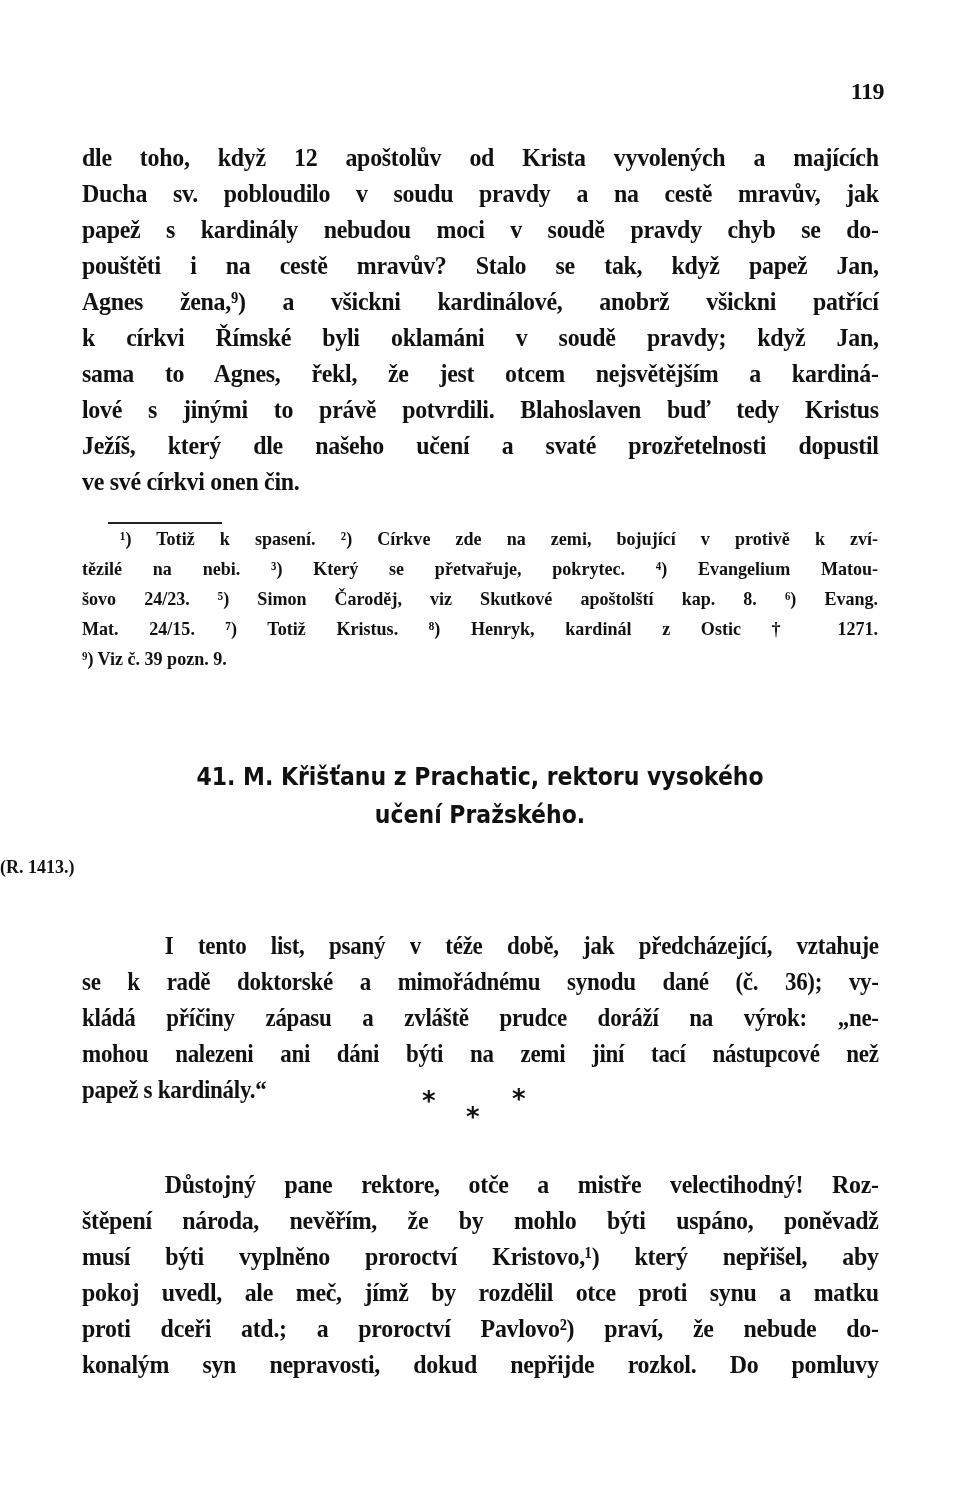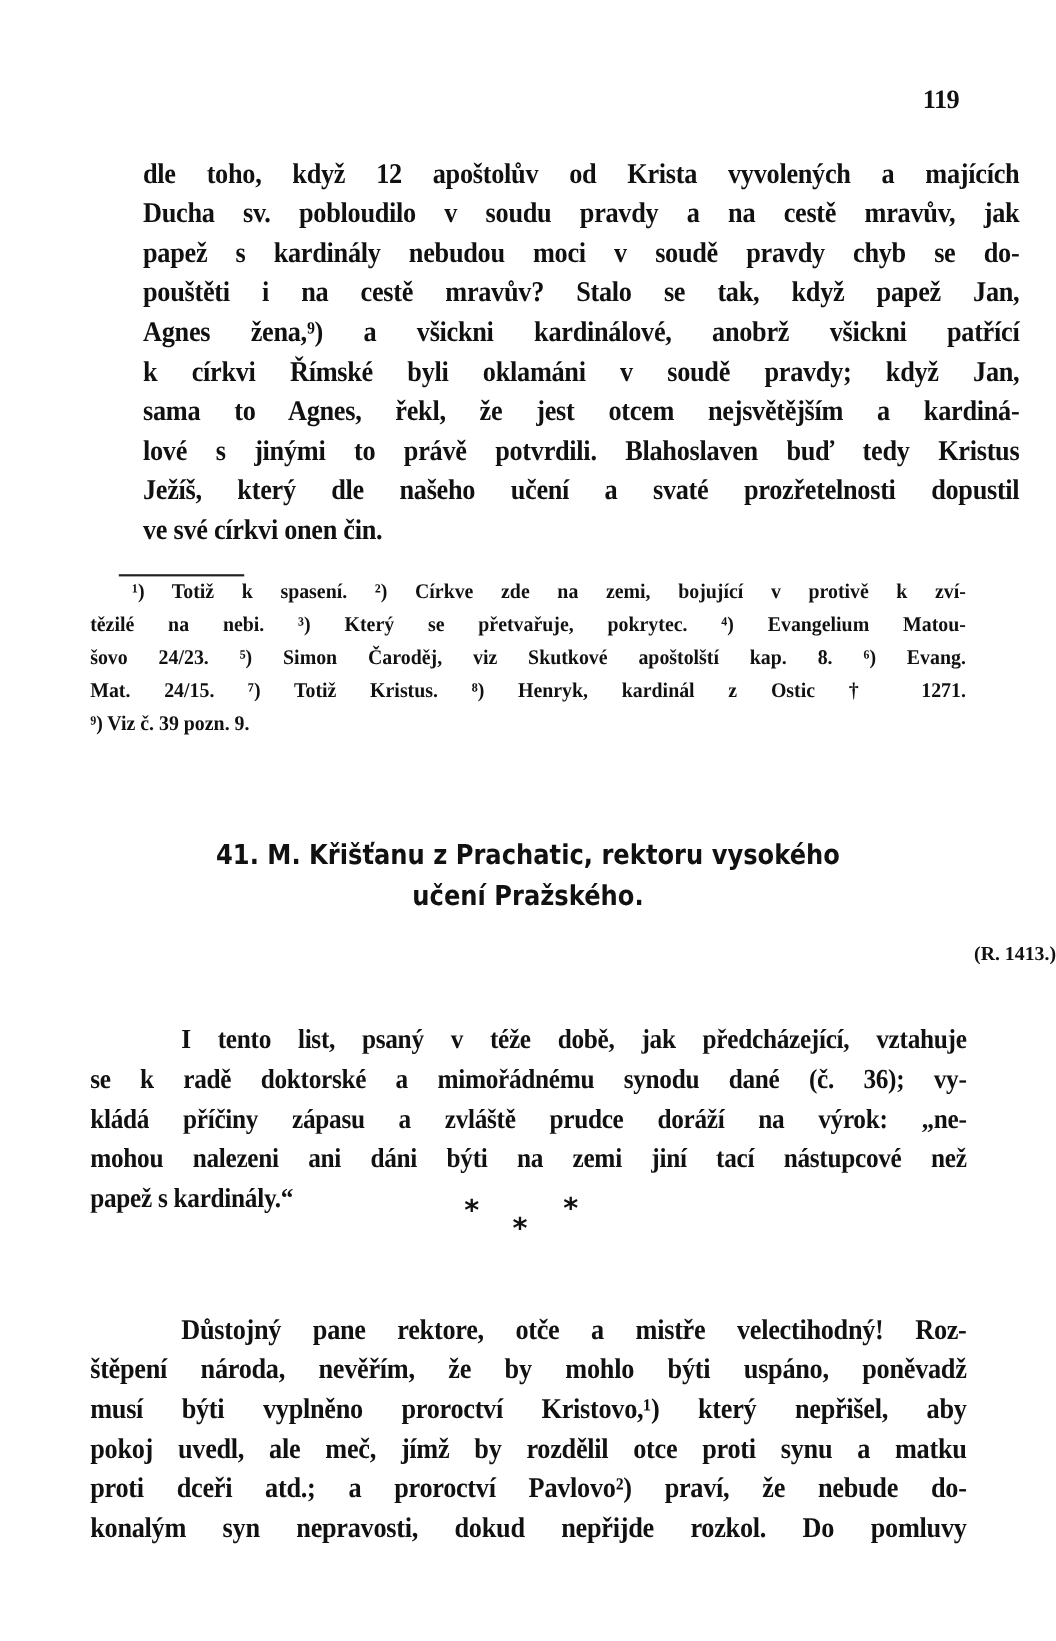--- a/index.html
+++ b/index.html
@@ -11,21 +11,21 @@
       width: 960px;
       height: 1492px;
       position: relative;
       overflow: hidden;
       color: #111111;
       font-family: "DejaVu Serif", "Liberation Serif", serif;
     }
     .page-number {
       position: absolute;
       top: 78px;
-      right: 88px;
+      right: 76px;
       font-size: 24px;
       font-family: "Liberation Serif", serif;
       font-weight: bold;
       letter-spacing: -0.5px;
     }
     .body-block {
       position: absolute;
       left: 82px;
       width: 796px;
     }
@@ -40,21 +40,21 @@
       text-align-last: justify;
       white-space: nowrap;
       letter-spacing: -0.3px;
       transform: scaleX(0.92);
       transform-origin: left center;
       width: 866px;
     }
     .line.last {
       text-align-last: left;
     }
-    .main-top { top: 140px; margin-left: 48px; }
+    .main-top { top: 140px; }
     .rule {
       position: absolute;
       left: 108px;
       top: 522px;
       width: 114px;
       height: 2px;
       background: #222;
     }
     .footnotes {
       position: absolute;
@@ -89,21 +89,21 @@
       transform: scaleX(0.88);
       transform-origin: center center;
     }
     .heading.h1 { top: 762px; }
     .heading.h2 { top: 800px; }
     .year {
       position: absolute;
       top: 857px;
       left: 0;
       width: 960px;
-      text-align: right;
+      text-align: left;
       font-family: "Liberation Serif", serif;
       font-weight: bold;
       font-size: 18px;
     }
     .intro { top: 928px; }
     .intro .line { font-size: 25px; }
     .intro .line.indent { padding-left: 90px; width: 776px; }
     .asterisks {
       position: absolute;
       top: 1080px;
@@ -113,21 +113,21 @@
     }
     .asterisks span {
       position: absolute;
       font-size: 26px;
       font-weight: bold;
       font-family: "DejaVu Sans", sans-serif;
     }
     .ast-left { left: 422px; top: 6px; }
     .ast-right { left: 512px; top: 4px; }
     .ast-mid { left: 466px; top: 22px; }
-    .letter { top: 1167px; margin-top: 24px; }
+    .letter { top: 1167px; }
     .letter .line.indent { padding-left: 90px; width: 776px; }
   </style>
 </head>
 <body>
 
 <div class="page-number">119</div>
 
 <div class="body-block main-top">
   <span class="line">dle toho, když 12 apoštolův od Krista vyvolených a majících</span>
   <span class="line">Ducha sv. pobloudilo v soudu pravdy a na cestě mravův, jak</span>

